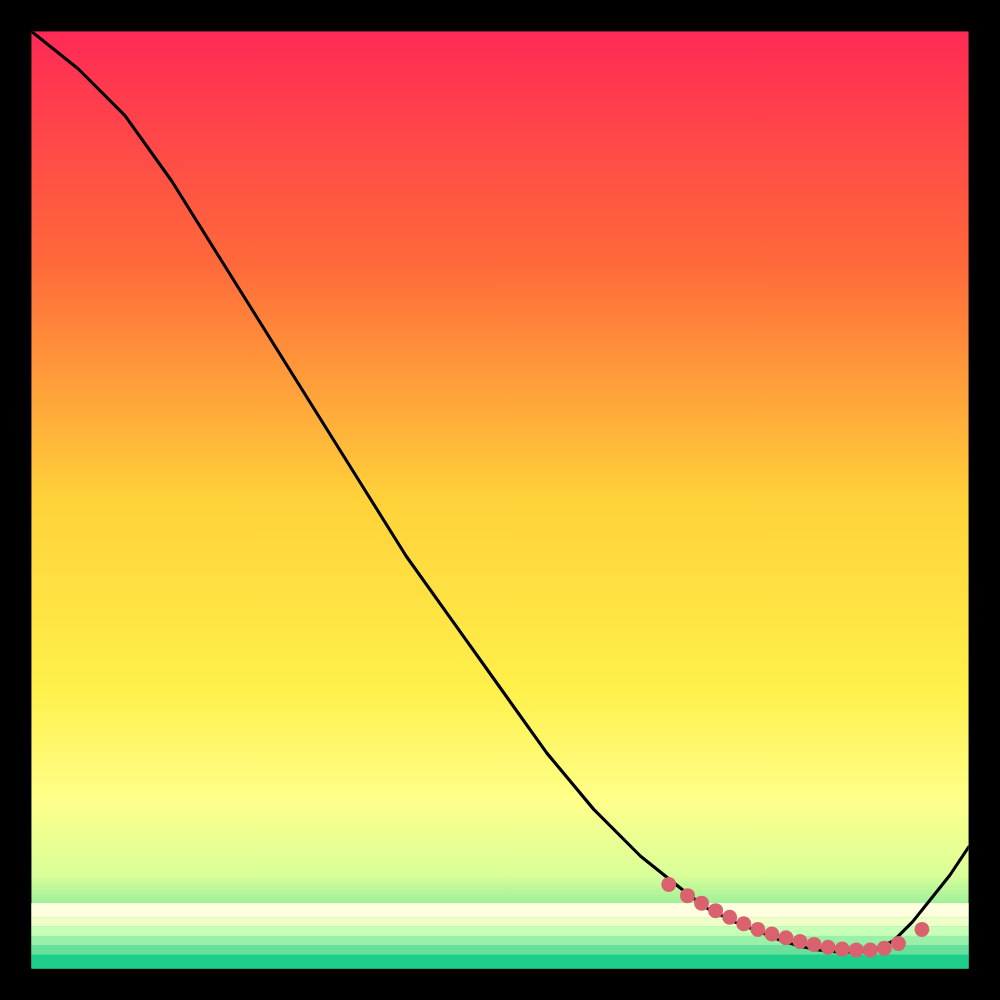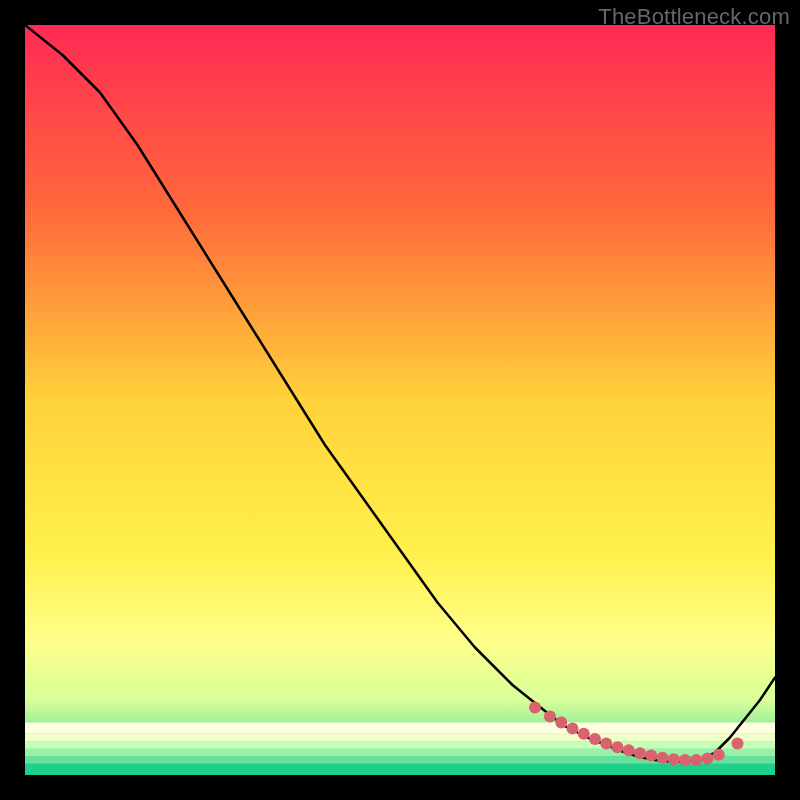--- a/index.html
+++ b/index.html
@@ -35,21 +35,20 @@
     height: 750px;
   }
   svg {
     display: block;
   }
 </style>
 </head>
 <body>
 
 <div class="frame">
-  <div class="watermark">TheBottleneck.com</div>
 
   <div class="plot">
     <svg id="chart-svg" width="750" height="750" viewBox="0 0 750 750">
         <defs>
           <linearGradient id="bg-grad" x1="0" y1="0" x2="0" y2="1">
             <stop offset="0%" stop-color="#ff2a55"></stop>
             <stop offset="25%" stop-color="#ff6a3a"></stop>
             <stop offset="50%" stop-color="#ffd23a"></stop>
             <stop offset="70%" stop-color="#fff04a"></stop>
             <stop offset="82%" stop-color="#ffff8a"></stop>

